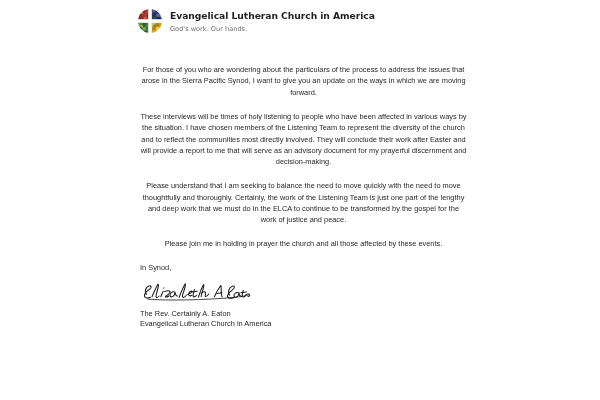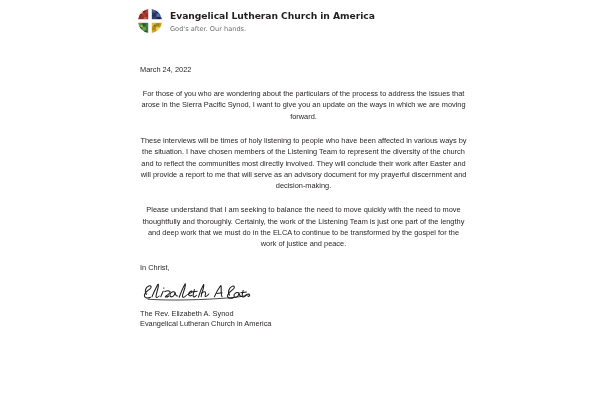--- a/index.html
+++ b/index.html
@@ -166,33 +166,33 @@
         <rect x="64" y="64" width="8" height="8" fill="#3e7a3c"></rect>
 
         <rect x="44" y="-2" width="12" height="104" fill="#ffffff"></rect>
         <rect x="-2" y="44" width="104" height="12" fill="#ffffff"></rect>
       </g>
       <circle cx="50" cy="50" r="48" fill="none" stroke="#ffffff" stroke-width="4"></circle>
     </svg>
 
     <div class="letterhead-text">
       <div class="org-name">Evangelical Lutheran Church in America</div>
-      <div class="org-tagline">God's after. Our hands.</div>
+      <div class="org-tagline">God's work. Our hands.</div>
     </div>
   </div>
 
   <div class="letter">
 
-    <div class="date-line">March 24, 2022</div>
 
     <p class="para">For those of you who are wondering about the particulars of the process to address the issues that arose in the Sierra Pacific Synod, I want to give you an update on the ways in which we are moving forward.</p>
     <p class="para">These interviews will be times of holy listening to people who have been affected in various ways by the situation. I have chosen members of the Listening Team to represent the diversity of the church and to reflect the communities most directly involved. They will conclude their work after Easter and will provide a report to me that will serve as an advisory document for my prayerful discernment and decision-making.</p>
     <p class="para">Please understand that I am seeking to balance the need to move quickly with the need to move thoughtfully and thoroughly. Certainly, the work of the Listening Team is just one part of the lengthy and deep work that we must do in the ELCA to continue to be transformed by the gospel for the work of justice and peace.</p>
-
-    <div class="closing">In Christ,</div>
+    <p class="para">Please join me in holding in prayer the church and all those affected by these events.</p>
+
+    <div class="closing">In Synod,</div>
 
     <svg class="signature-image" viewBox="0 0 280 60">
       <g fill="none" stroke="#1a1a1a" stroke-width="2.6" stroke-linecap="round" stroke-linejoin="round">
 
         <path d="M16 36 C10 30 14 18 22 15 C28 13 30 18 25 22 C19 27 12 31 11 38 C10 45 18 47 26 43"></path>
 
         <path d="M30 42 C34 32 40 20 44 12 C46 8 47 12 45 20 C43 28 40 36 40 41 C40 45 44 44 48 40"></path>
 
         <path d="M52 42 C54 36 56 32 58 28"></path>
         <path d="M59 20 L60 20"></path>
@@ -221,18 +221,18 @@
         <path d="M258 26 C256 33 255 38 256 41 C257 44 261 42 264 39"></path>
         <path d="M252 32 L266 30"></path>
 
         <path d="M264 38 C268 34 273 34 274 37 C275 40 272 42 270 41"></path>
 
         <path d="M20 48 C70 52 160 50 230 44 C250 42 262 40 272 37" stroke-width="2"></path>
       </g>
     </svg>
 
     <div class="sig-block">
-      <div>The Rev. Elizabeth A. Synod</div>
+      <div>The Rev. Certainly A. Eaton</div>
       <div>Evangelical Lutheran Church in America</div>
     </div>
 
   </div>
 </div>
 
 </body></html>

